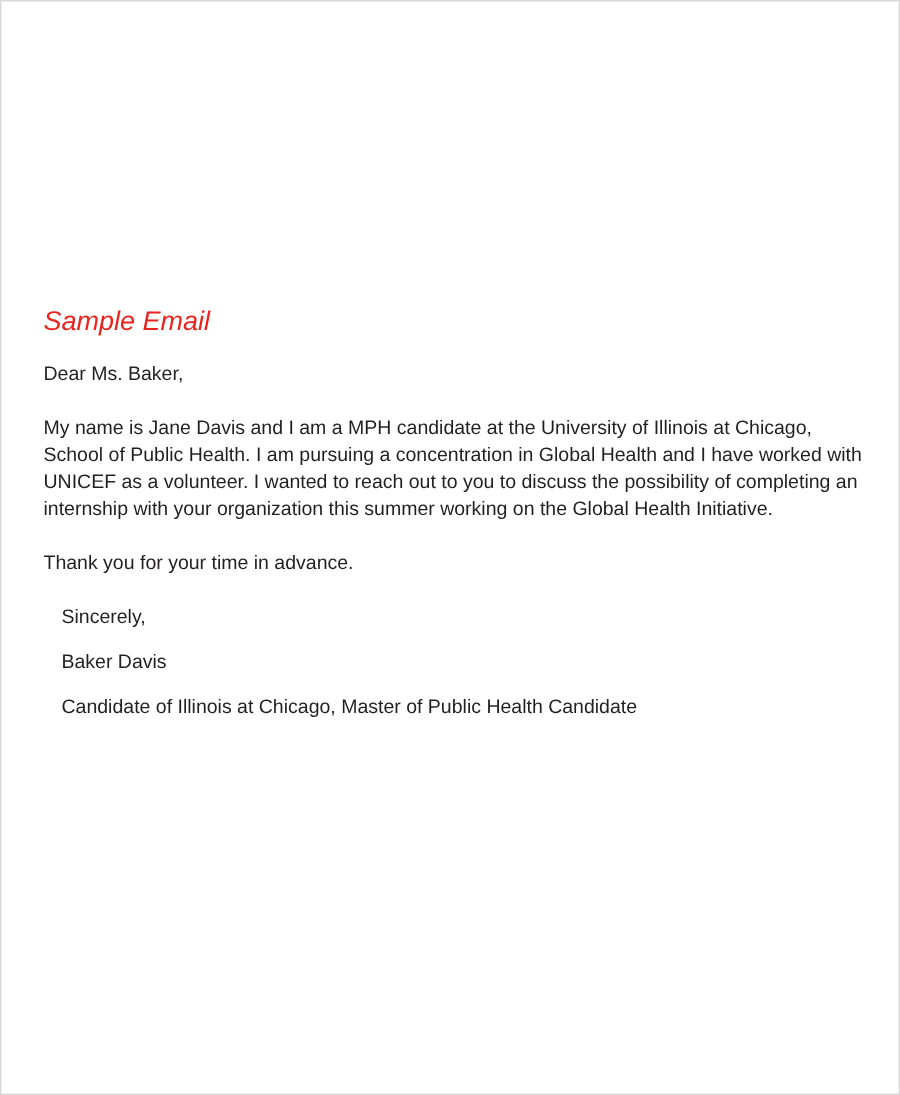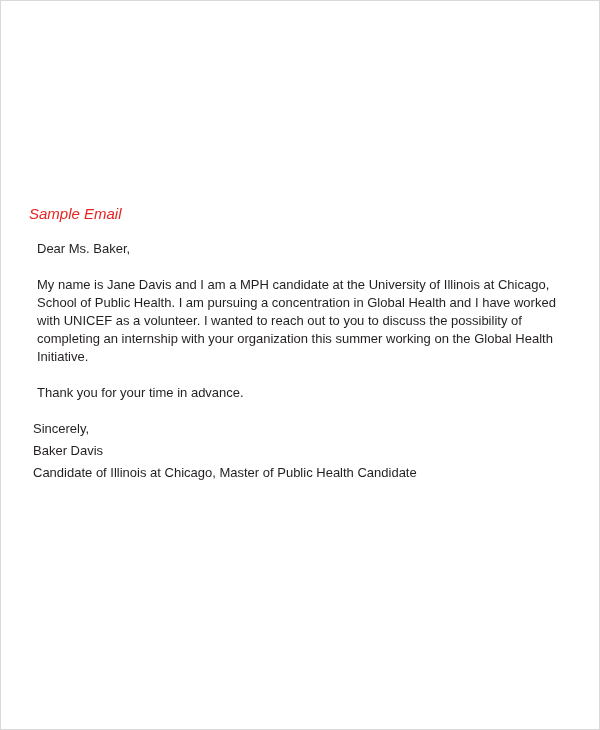--- a/index.html
+++ b/index.html
@@ -25,31 +25,31 @@
     background: var(--page-bg);
     border: 1px solid var(--border);
     padding: 204px 24px 0 28px;
     color: var(--text);
     font-size: 13px;
     line-height: 18px;
   }
   .sample-label {
     color: var(--label-red);
     font-style: italic;
-    font-size: 15px;
+    font-size: 18px;
     margin: 0 0 17px 0;
   }
   .page p {
-    margin: 0 0 18px 8px;
+    margin: 0 0 18px 0;
   }
   .salutation {
     margin-bottom: 17px;
   }
   .signature-block div {
-    margin: 4px;
+    margin: 12px;
   }
 </style>
 </head>
 <body>
 
 <div class="page">
   <div class="sample-label">Sample Email</div>
 
   <p class="salutation">Dear Ms. Baker,</p>
 

